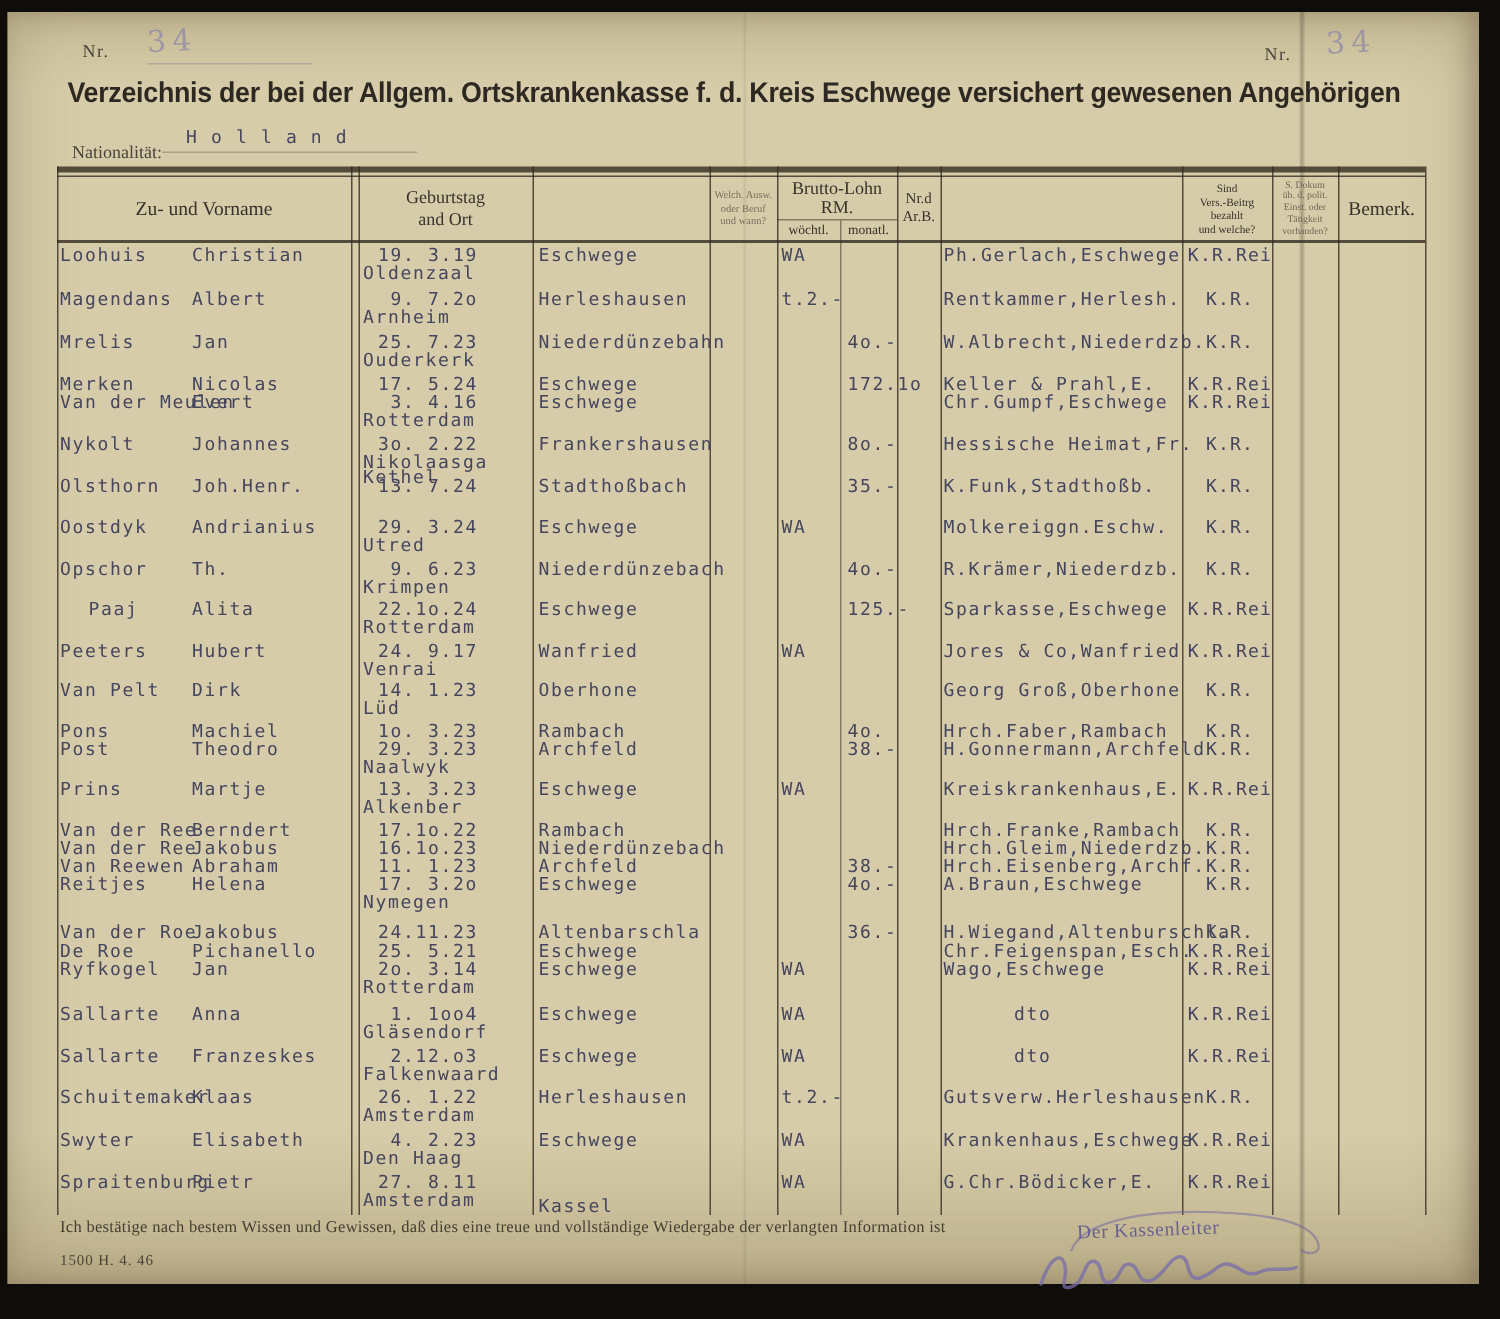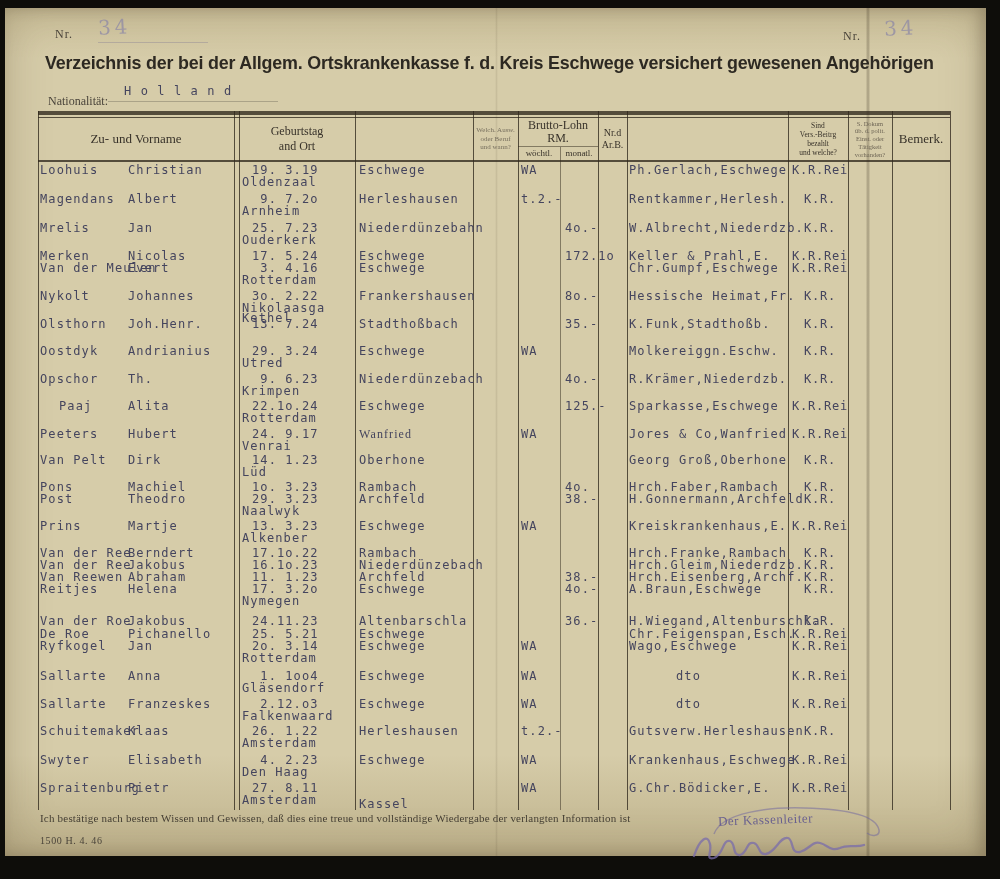--- a/index.html
+++ b/index.html
@@ -191,21 +191,21 @@
       <span class="typed" style="left: 252px; top: 399px;">22.1o.24</span>
       <span class="typed" style="left: 242px; top: 411px;">Rotterdam</span>
       <span class="typed" style="left: 359px; top: 399px;">Eschwege</span>
       <span class="typed" style="left: 565px; top: 399px;">125.-</span>
       <span class="typed" style="left: 629px; top: 399px;">Sparkasse,Eschwege</span>
       <span class="typed contrib" style="left: 788px; top: 399px;">K.R.Rei</span>
       <span class="typed" style="left: 40px; top: 427px;">Peeters</span>
       <span class="typed" style="left: 128px; top: 427px;">Hubert</span>
       <span class="typed" style="left: 252px; top: 427px;">24. 9.17</span>
       <span class="typed" style="left: 242px; top: 439px;">Venrai</span>
-      <span class="typed" style="left: 359px; top: 427px; font-family: Liberation Serif, serif;">Wanfried</span>
+      <span class="typed" style="left: 359px; top: 427px;">Wanfried</span>
       <span class="typed" style="left: 521px; top: 427px;">WA</span>
       <span class="typed" style="left: 629px; top: 427px;">Jores &amp; Co,Wanfried</span>
       <span class="typed contrib" style="left: 788px; top: 427px;">K.R.Rei</span>
       <span class="typed" style="left: 40px; top: 453px;">Van Pelt</span>
       <span class="typed" style="left: 128px; top: 453px;">Dirk</span>
       <span class="typed" style="left: 252px; top: 453px;">14. 1.23</span>
       <span class="typed" style="left: 242px; top: 465px;">Lüd</span>
       <span class="typed" style="left: 359px; top: 453px;">Oberhone</span>
       <span class="typed" style="left: 629px; top: 453px;">Georg Groß,Oberhone</span>
       <span class="typed contrib" style="left: 788px; top: 453px;">K.R.</span>

